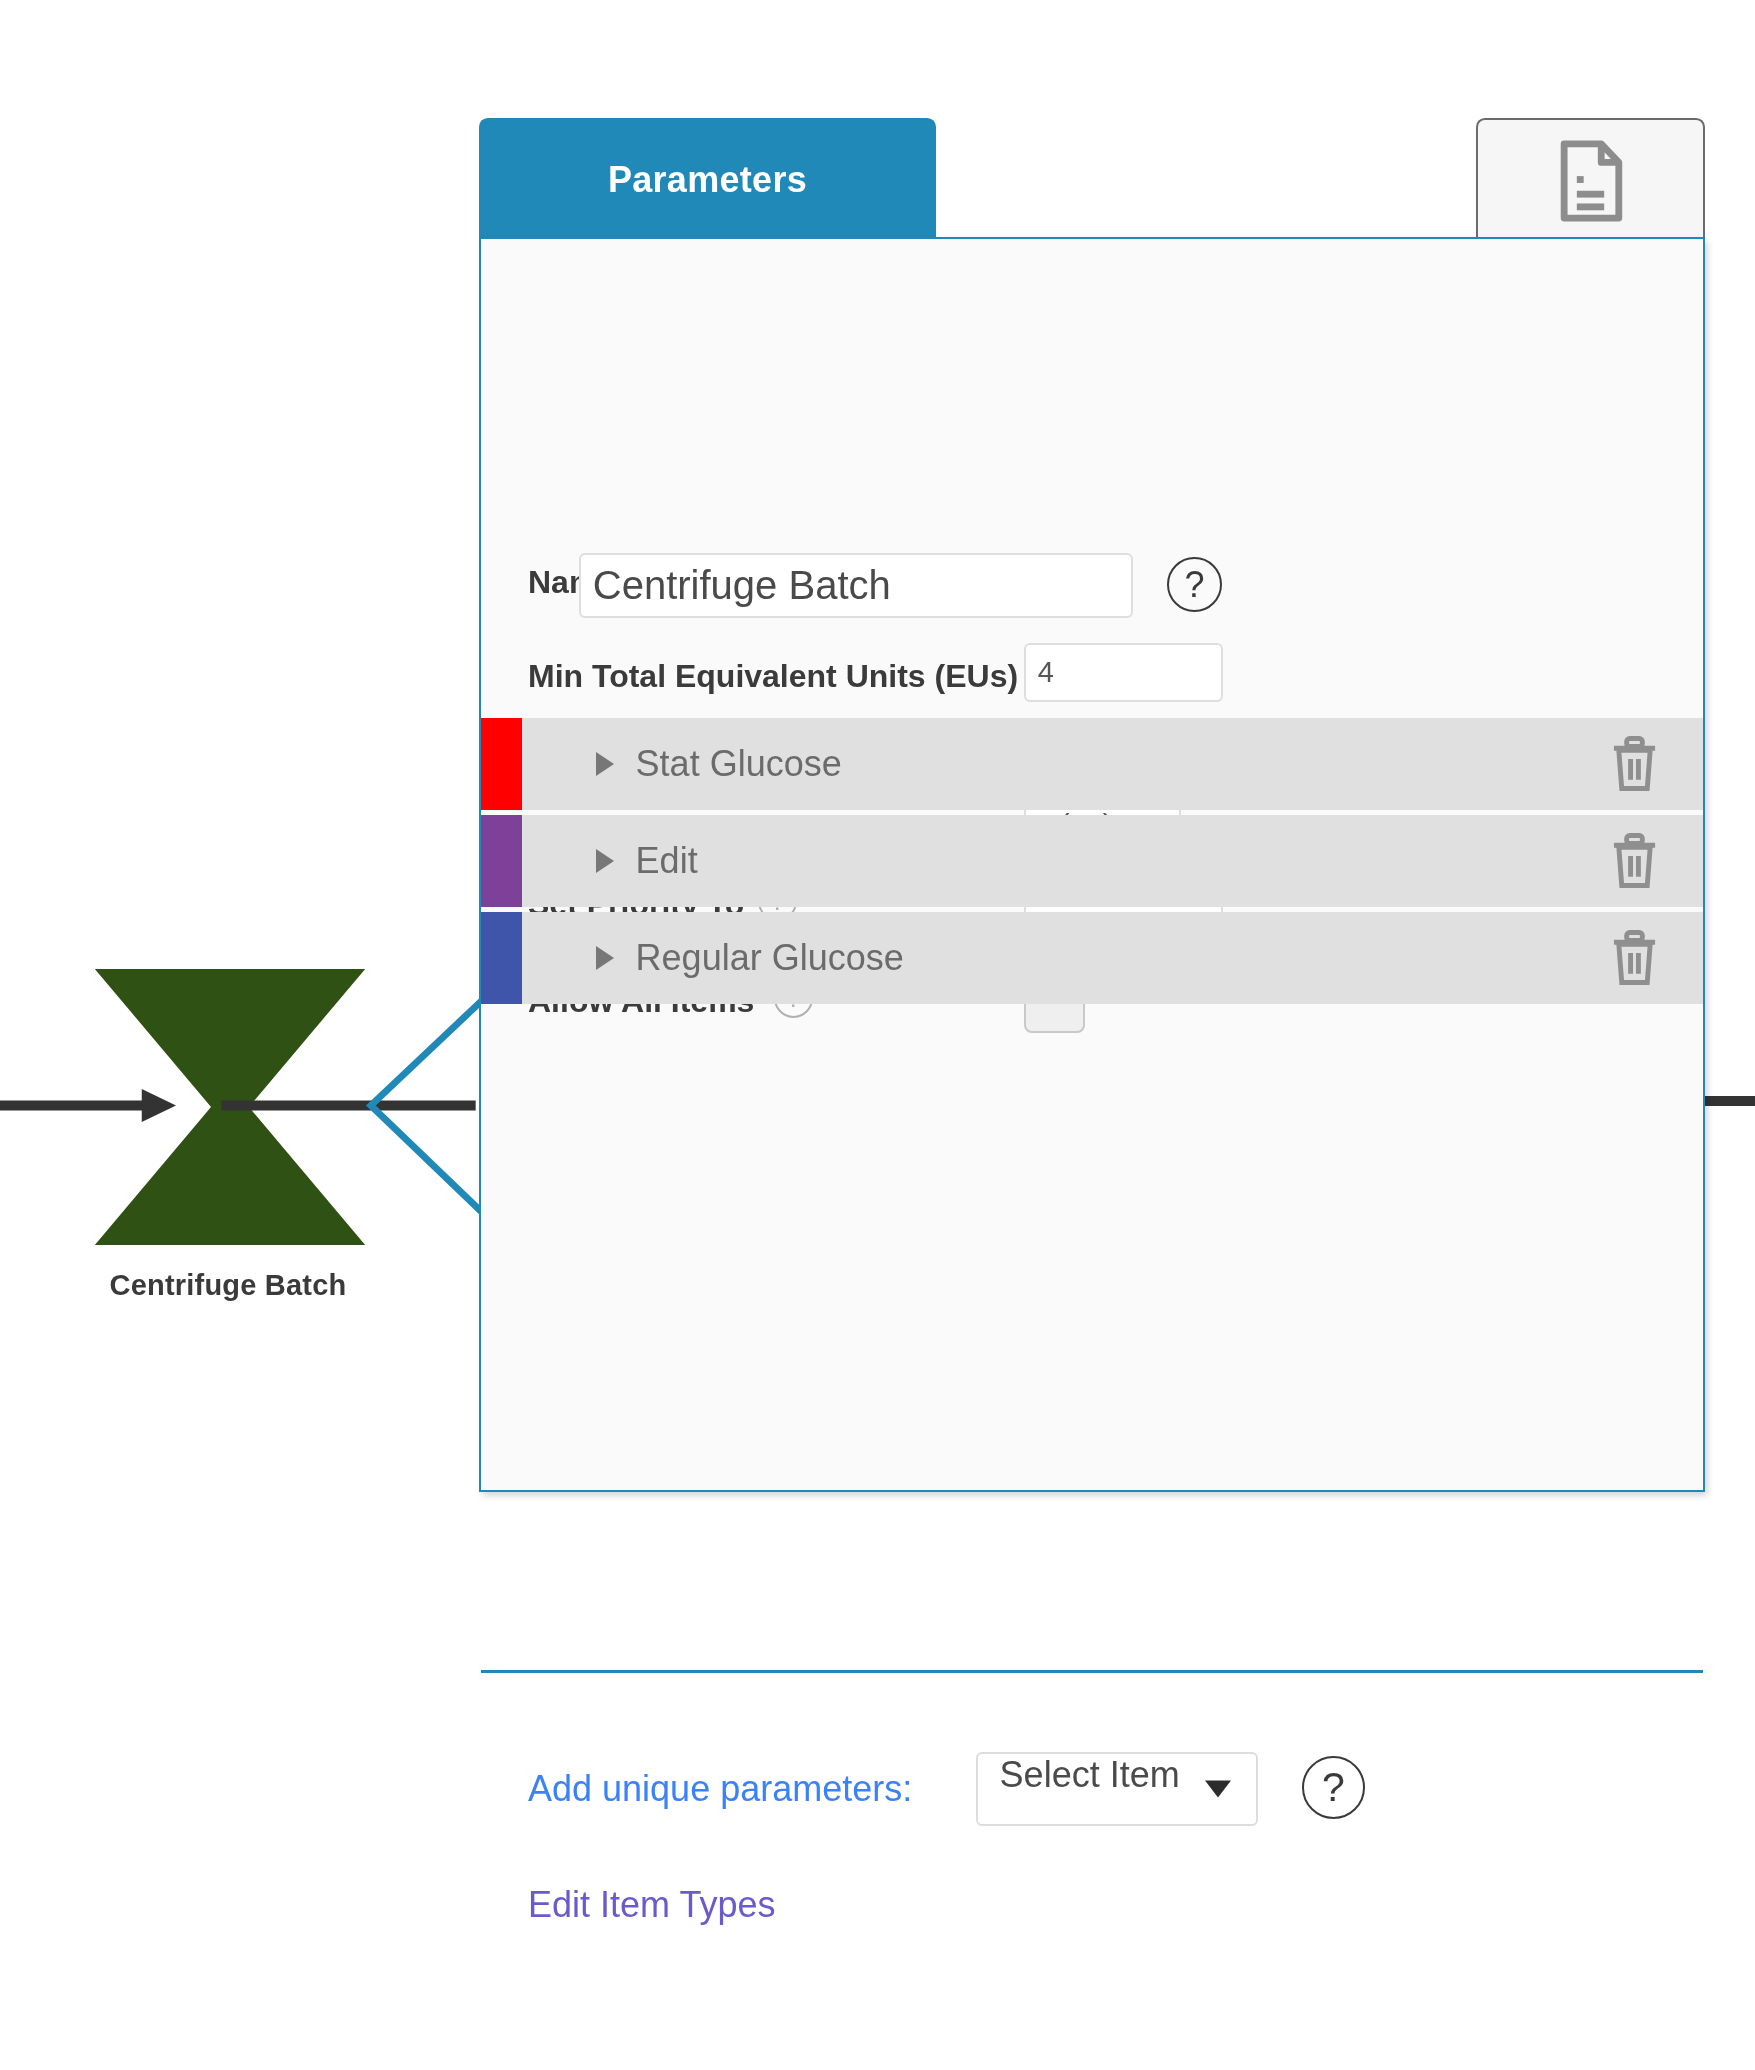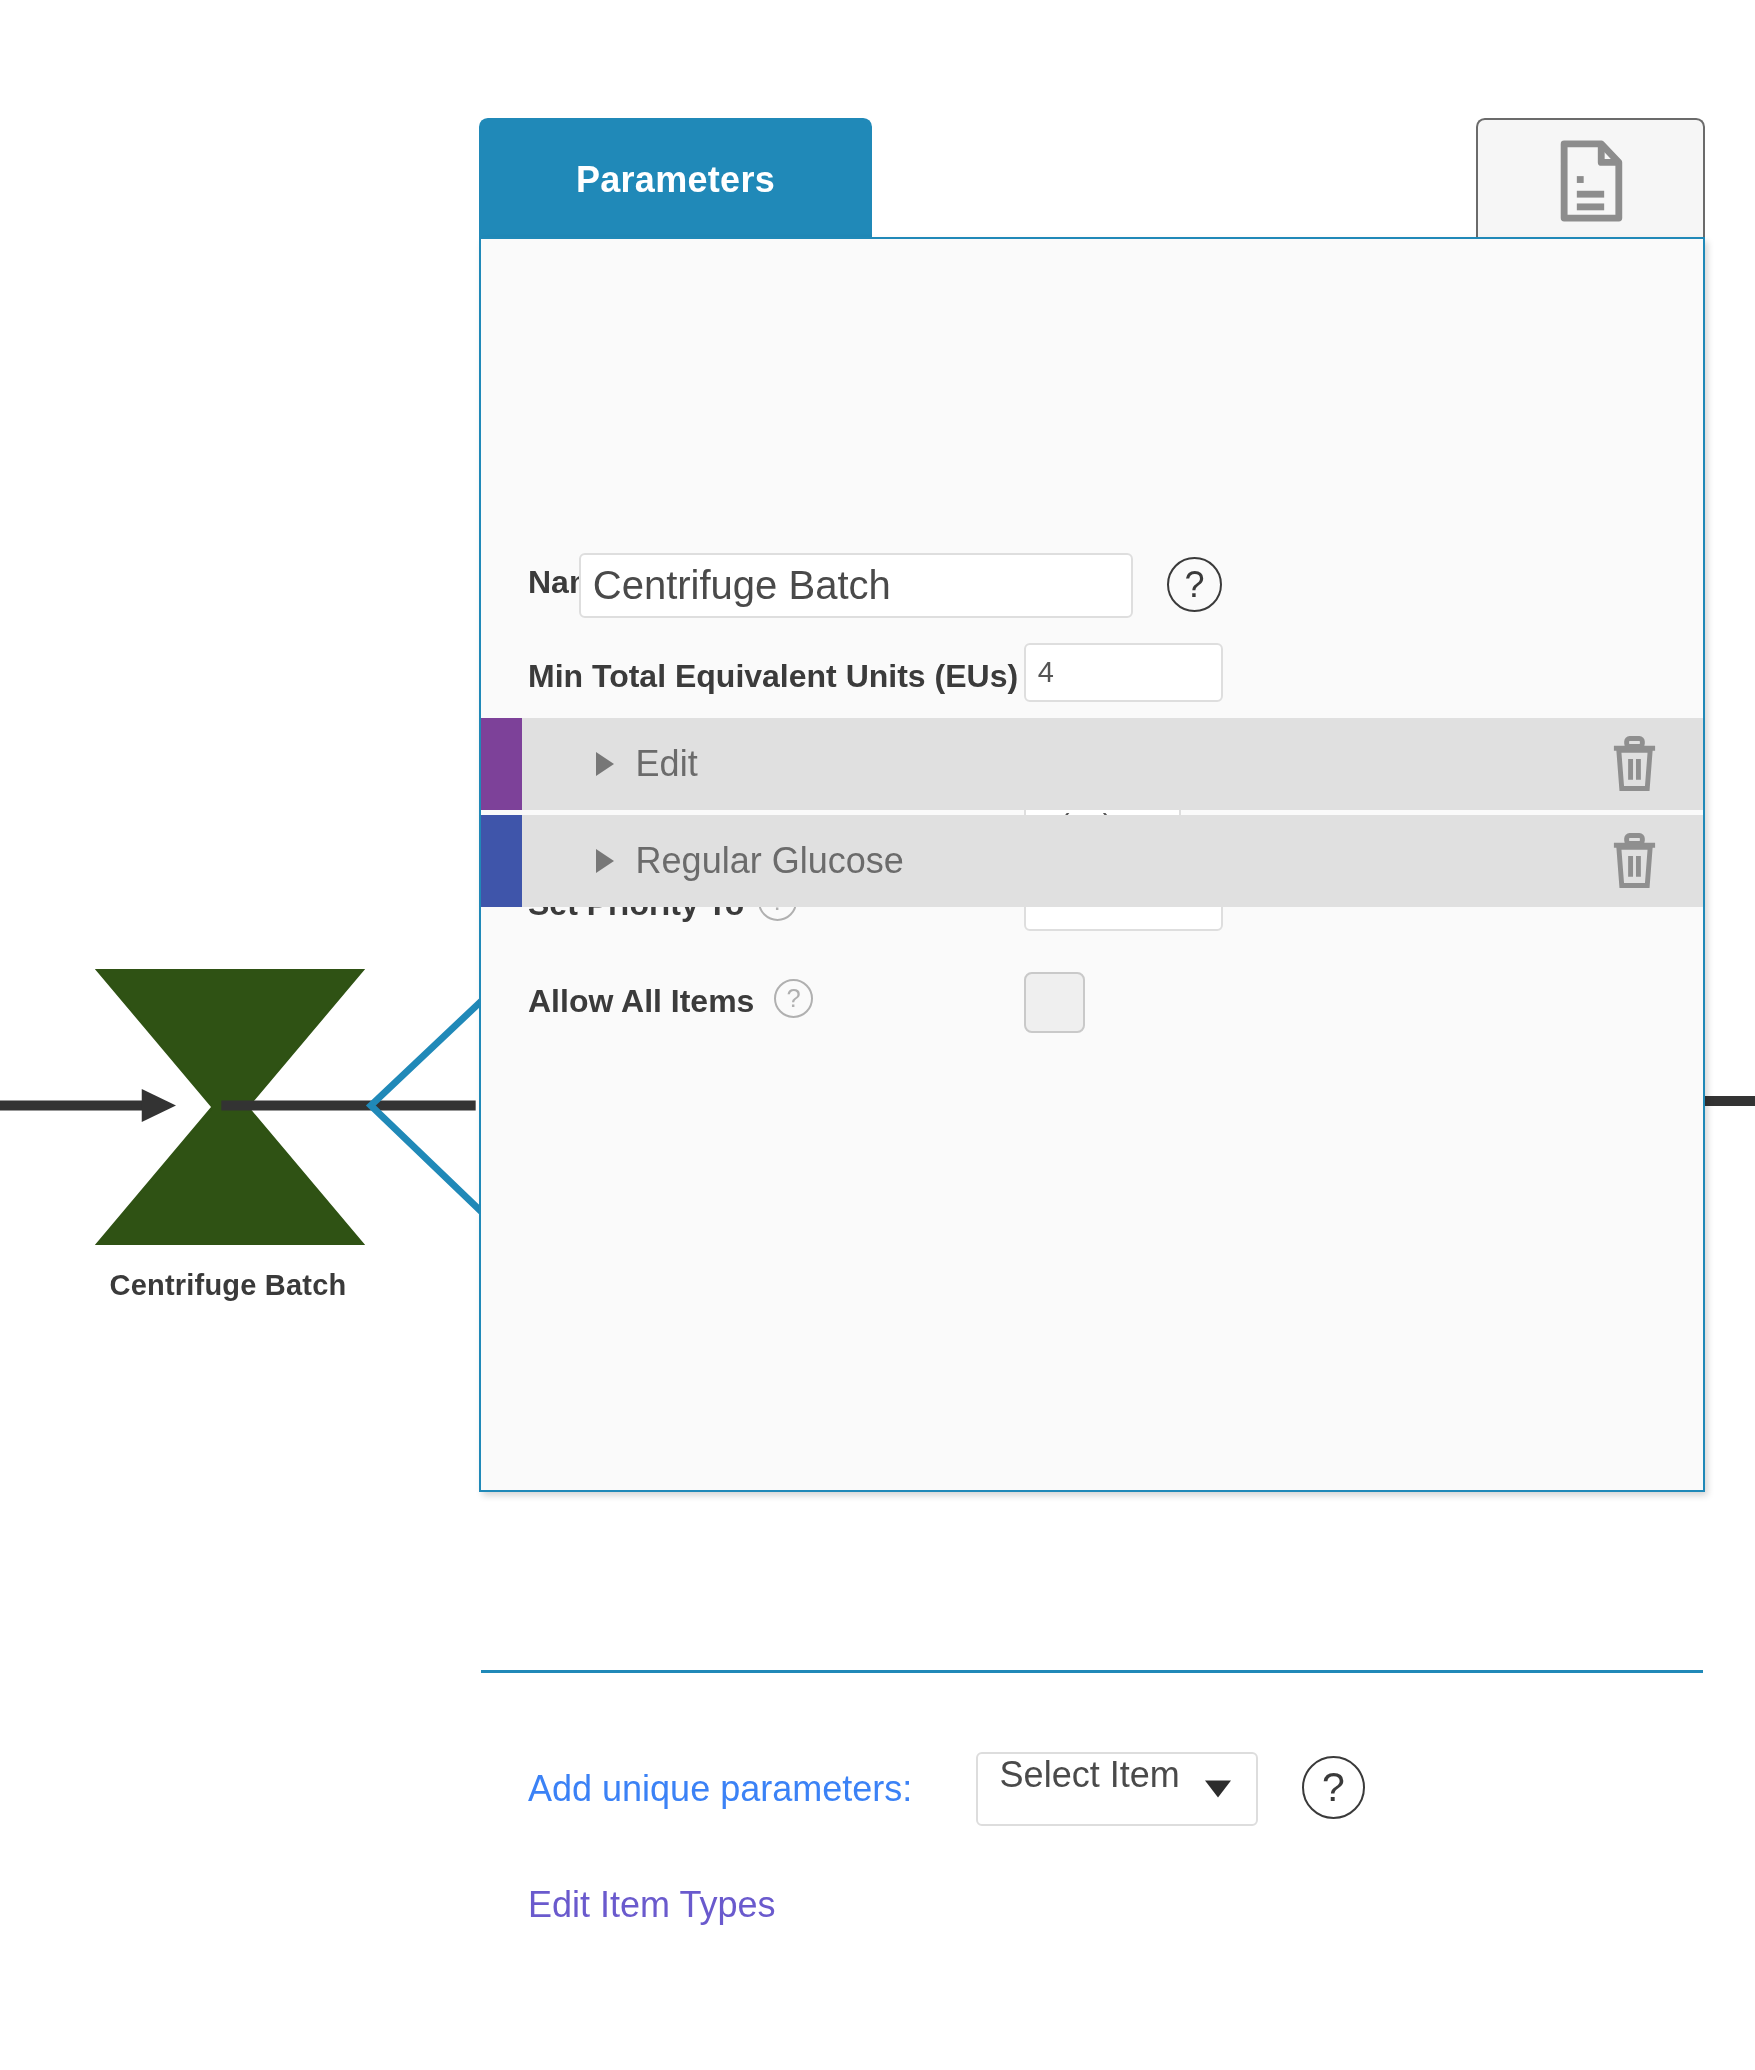--- a/index.html
+++ b/index.html
@@ -102,21 +102,21 @@
     justify-content: center;
     border-top-left-radius: 8.8px;
     border-top-right-radius: 8.8px;
     font-size: 36px;
     font-weight: bold;
     letter-spacing: 0.3px;
     cursor: pointer;
   }
   #tab-parameters {
     left: 0;
-    width: 393px;
+    width: 457px;
     background: #2089b8;
     color: #ffffff;
     border: none;
   }
   #tab-results {
     left: 497px;
     width: 490px;
     background: #fafafa;
     color: #57a83c;
     border: 2.9px solid #77b353;
@@ -380,20 +380,32 @@
     <div class="help-icon help-light" style="left:277px; top:643px; width:39px; height:39px; font-size:25.5px;">?</div>
     <div class="finput" style="left:543px; top:631px; width:199px; height:61px; font-size:29px;"></div>
 
     <div class="flabel" style="left:47px; top:744px;">Allow All Items</div>
     <div class="help-icon help-light" style="left:293px; top:740px; width:39px; height:39px; font-size:25.5px;">?</div>
     <div id="allow-checkbox" style="left:543px; top:733px;"></div>
   </div>
 
   <div id="item-list">
 
+    <div class="item-row">
+      <div class="item-color" style="background:#FF0000"></div>
+      <div class="item-caret"></div>
+      <div class="item-name">Stat Glucose</div>
+      <svg class="item-trash" width="51" height="57" viewBox="0 0 52 58">
+        <rect x="18" y="3" width="16" height="8" rx="3" fill="none" stroke="#8f8f8f" stroke-width="5"></rect>
+        <line x1="5" y1="13" x2="47" y2="13" stroke="#8f8f8f" stroke-width="5"></line>
+        <path d="M10,15 L42,15 L39,54 L13,54 Z" fill="none" stroke="#8f8f8f" stroke-width="5"></path>
+        <line x1="22" y1="24" x2="22" y2="45" stroke="#8f8f8f" stroke-width="5"></line>
+        <line x1="30" y1="24" x2="30" y2="45" stroke="#8f8f8f" stroke-width="5"></line>
+      </svg>
+    </div>
 
     <div class="item-row">
       <div class="item-color" style="background:#7D4199"></div>
       <div class="item-caret"></div>
       <div class="item-name">Edit</div>
       <svg class="item-trash" width="51" height="57" viewBox="0 0 52 58">
         <rect x="18" y="3" width="16" height="8" rx="3" fill="none" stroke="#8f8f8f" stroke-width="5"></rect>
         <line x1="5" y1="13" x2="47" y2="13" stroke="#8f8f8f" stroke-width="5"></line>
         <path d="M10,15 L42,15 L39,54 L13,54 Z" fill="none" stroke="#8f8f8f" stroke-width="5"></path>
         <line x1="22" y1="24" x2="22" y2="45" stroke="#8f8f8f" stroke-width="5"></line>

